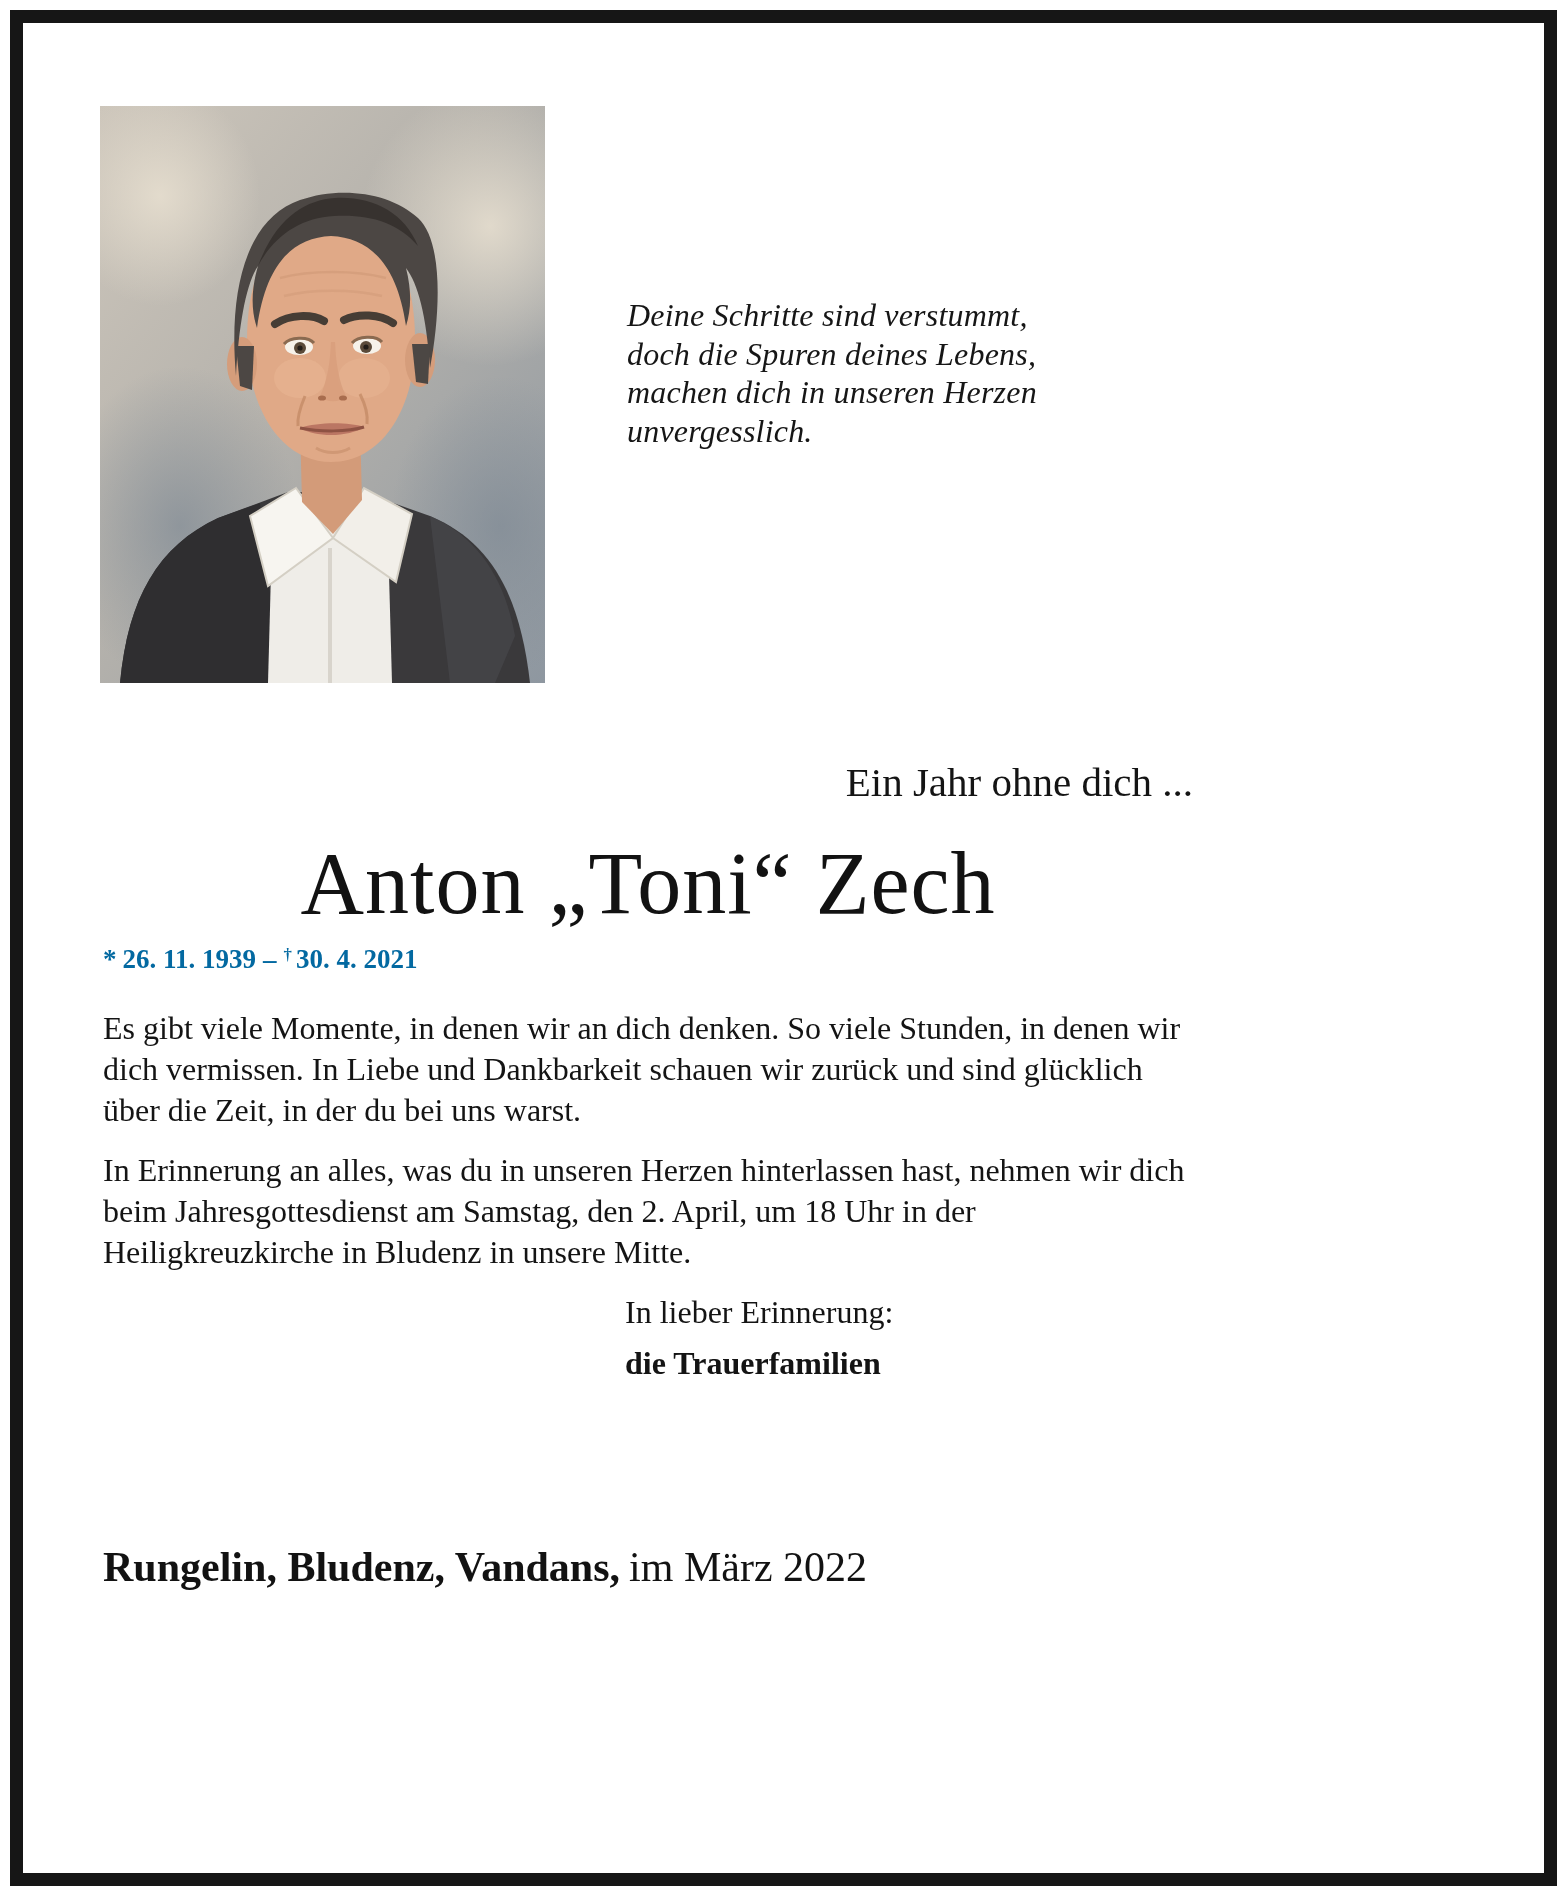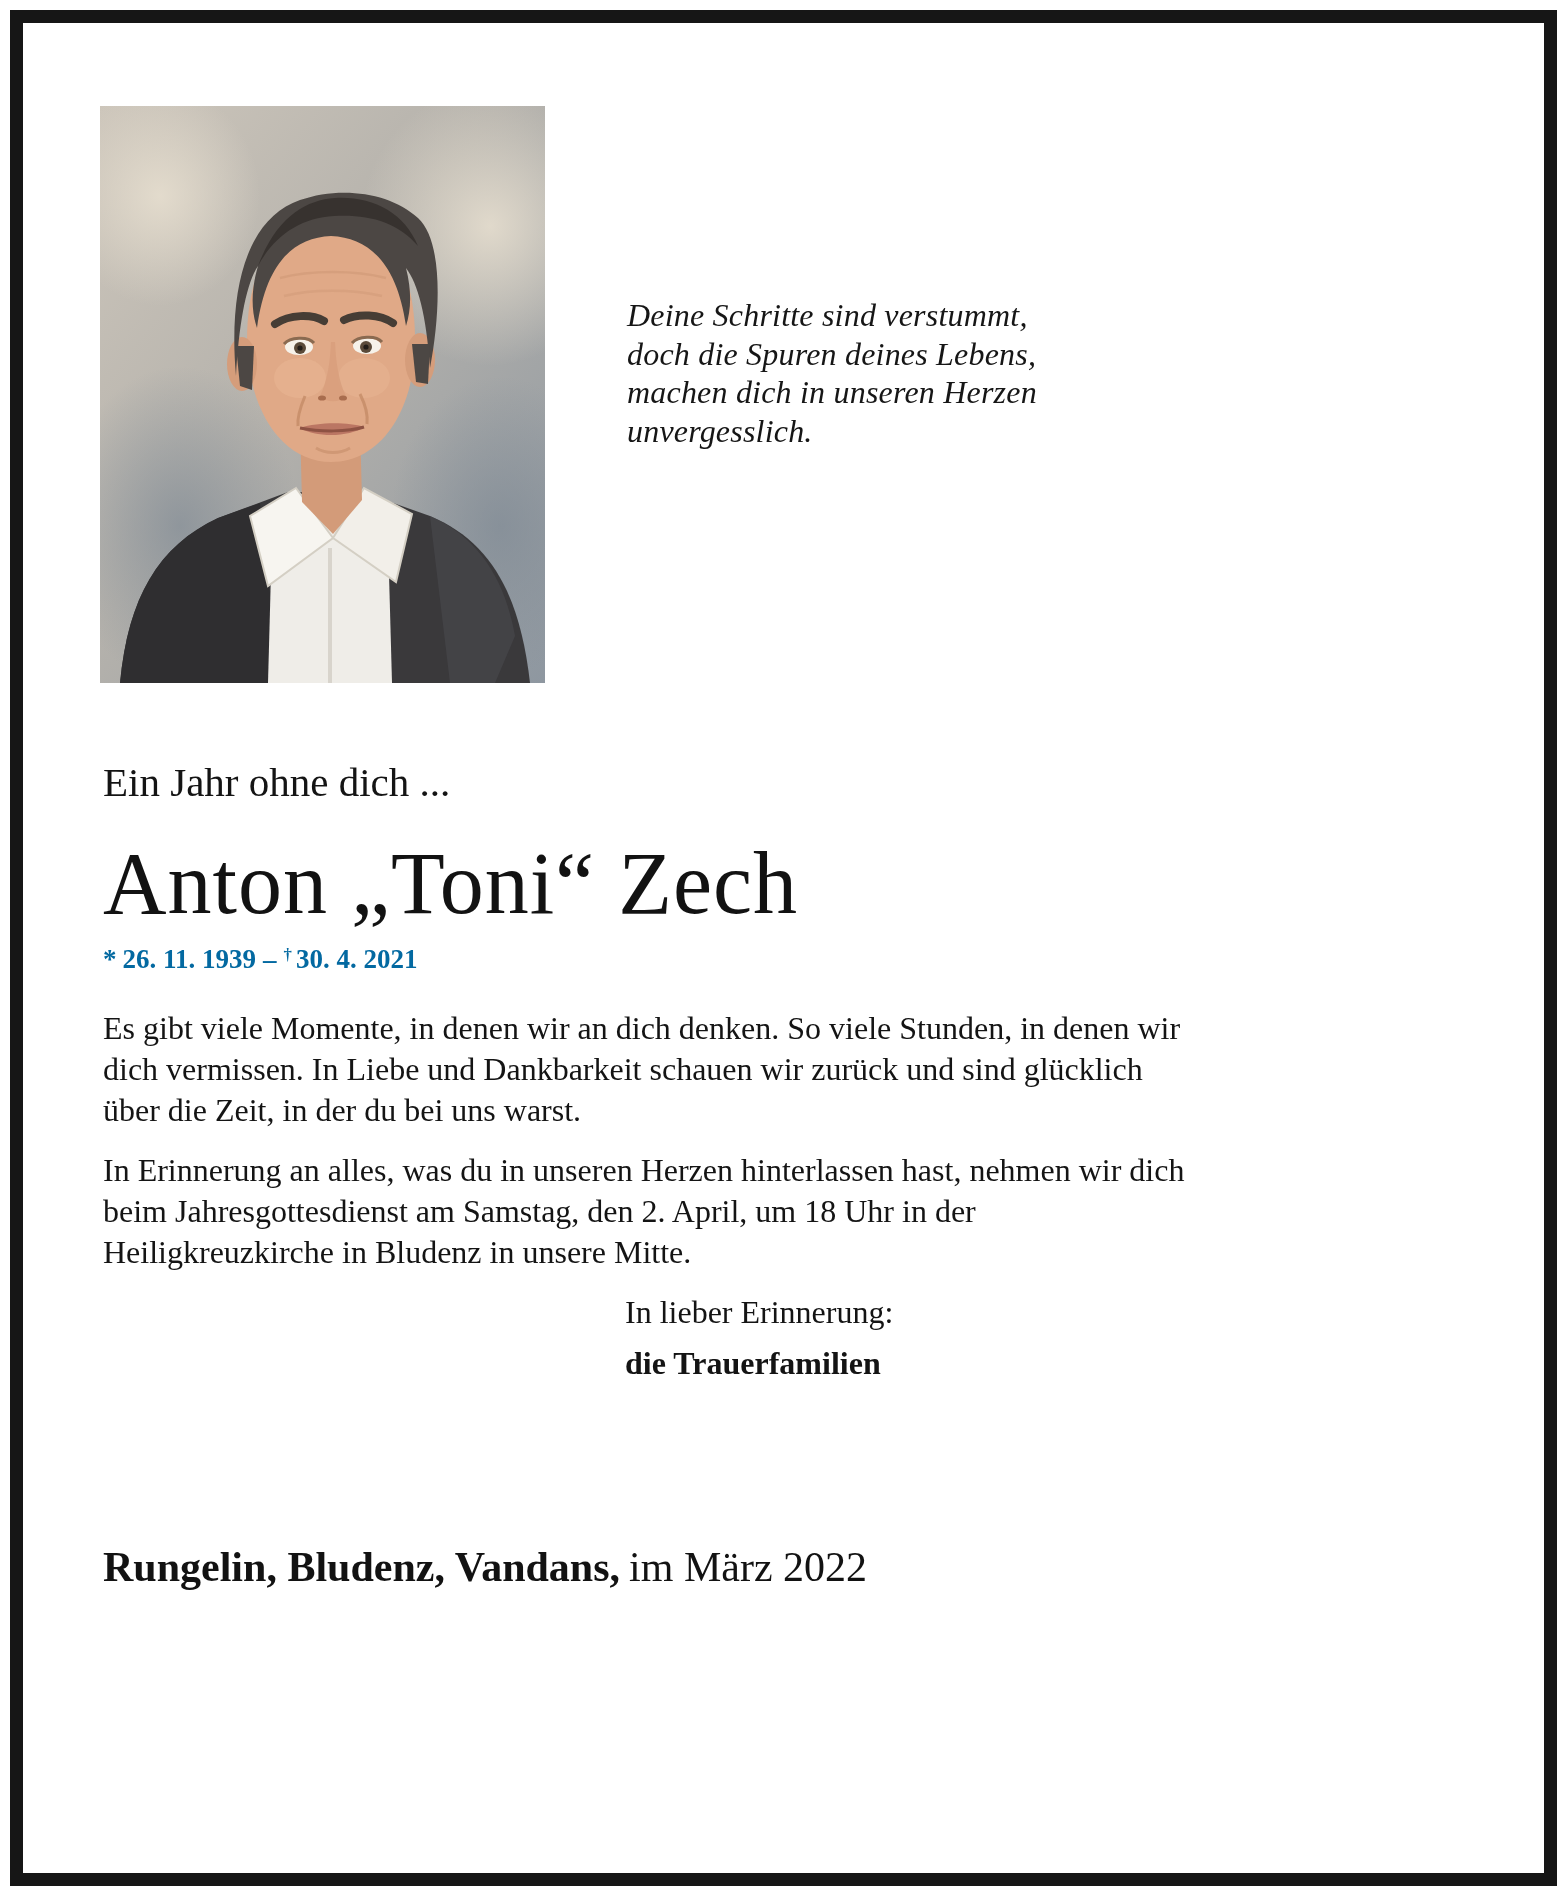--- a/index.html
+++ b/index.html
@@ -43,28 +43,29 @@
     font-style: italic;
     font-size: 32px;
     line-height: 38.5px;
     color: #161616;
     letter-spacing: 0.2px;
   }
   .intro {
     position: absolute;
     top: 758px; left: 0;
     width: 100%;
-    text-align: left;
+    text-align: right;
     font-size: 41px;
     color: #141414;
   }
   .name {
     position: absolute;
     top: 833px; left: 0;
     width: 100%;
+    text-align: center;
     font-size: 88px;
     font-weight: normal;
     letter-spacing: 1px;
     color: #121212;
     white-space: nowrap;
   }
   .dates {
     position: absolute;
     top: 944px; left: 0;
     width: 100%;

